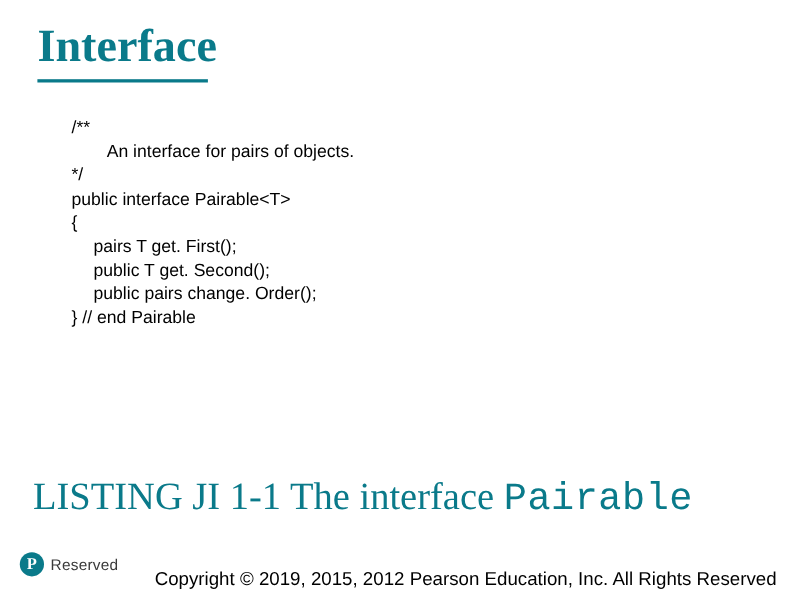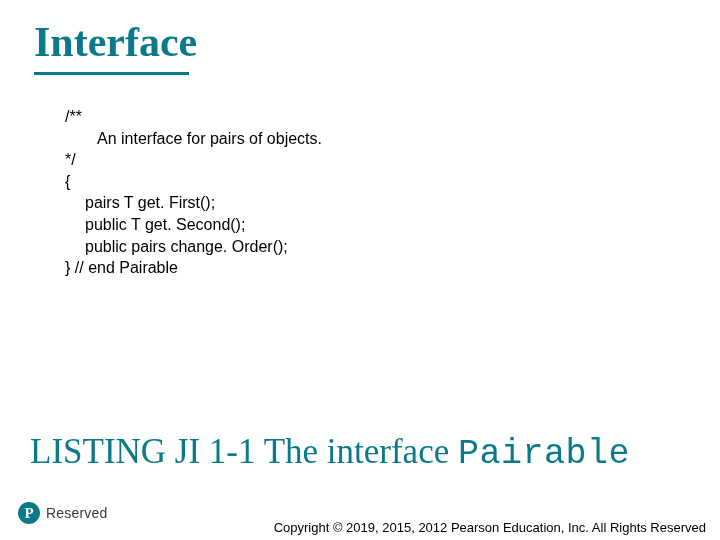--- a/index.html
+++ b/index.html
@@ -93,37 +93,38 @@
     font-size: 15px;
     line-height: 1;
   }
   .logo-text {
     font-family: Arial, sans-serif;
     font-size: 14px;
     color: #3a3a3a;
     letter-spacing: 0.2px;
   }
   .copyright {
-    font-size: 13px;
+    font-size: 17px;
     color: #000;
     margin-top: 28px;
   }
 </style>
 </head>
 <body>
 
 <div class="slide">
 
   <div class="title">Interface</div>
   <div class="underline"></div>
 
   <div class="codeblock">
     <div class="line">/**</div>
     <div class="line indent2">An interface for pairs of objects.</div>
     <div class="line">*/</div>
+    <div class="line">public interface Pairable&lt;T&gt;</div>
     <div class="line">{</div>
     <div class="line indent1">pairs T get. First();</div>
     <div class="line indent1">public T get. Second();</div>
     <div class="line indent1">public pairs change. Order();</div>
     <div class="line">} // end Pairable</div>
   </div>
 
   <div class="listing">
     <span>LISTING JI 1-1 The interface </span><span class="mono">Pairable</span>
   </div>

